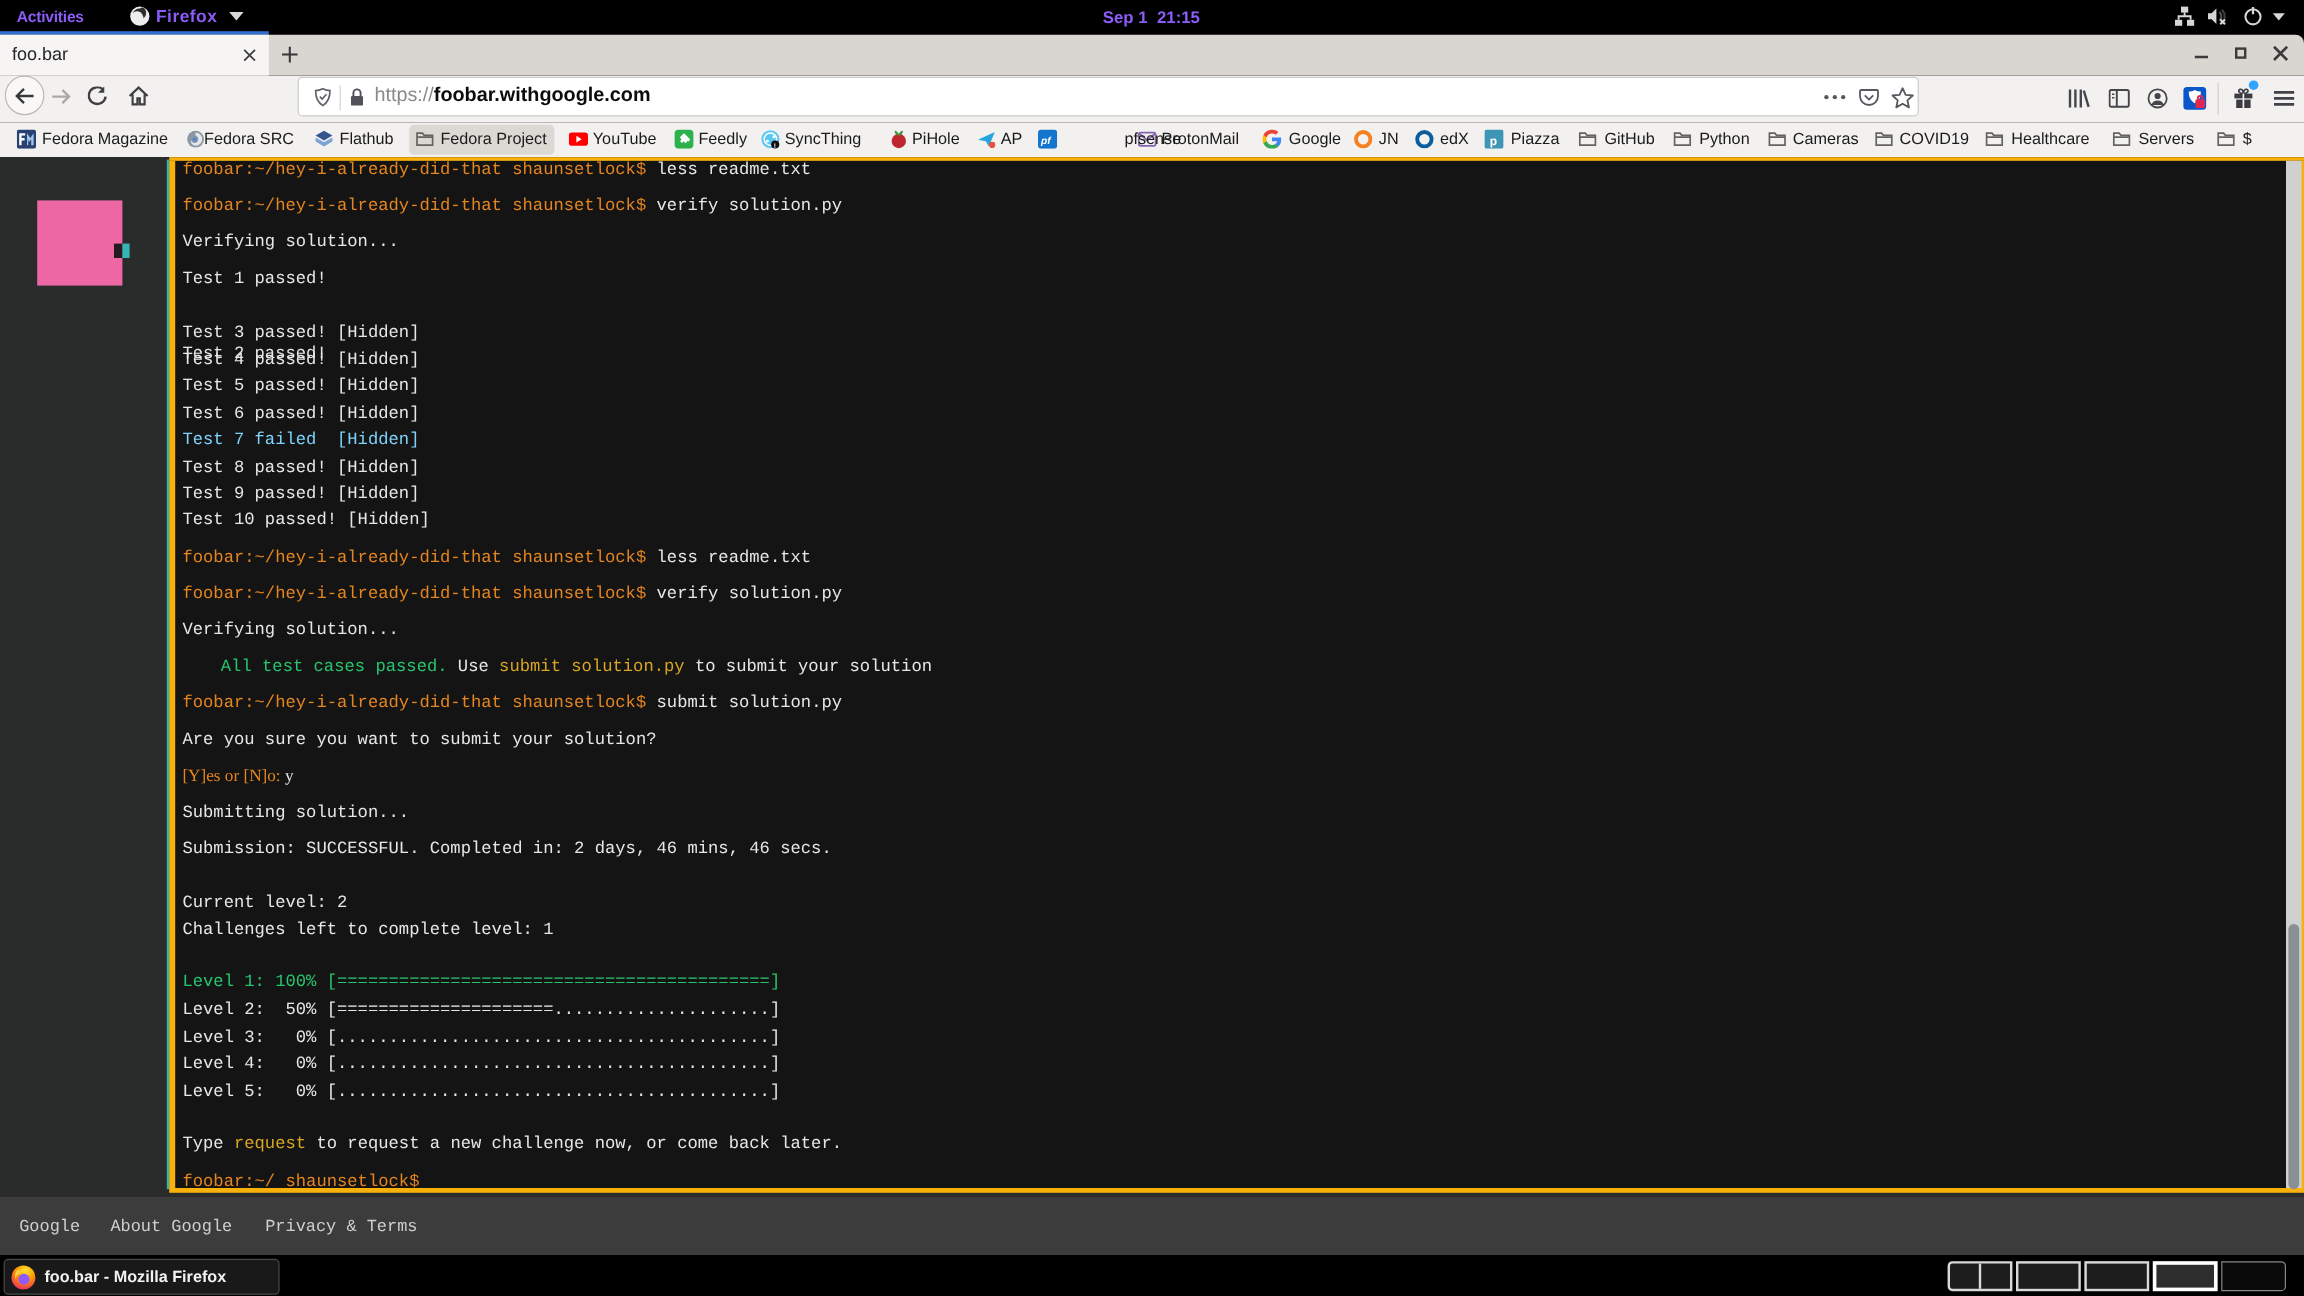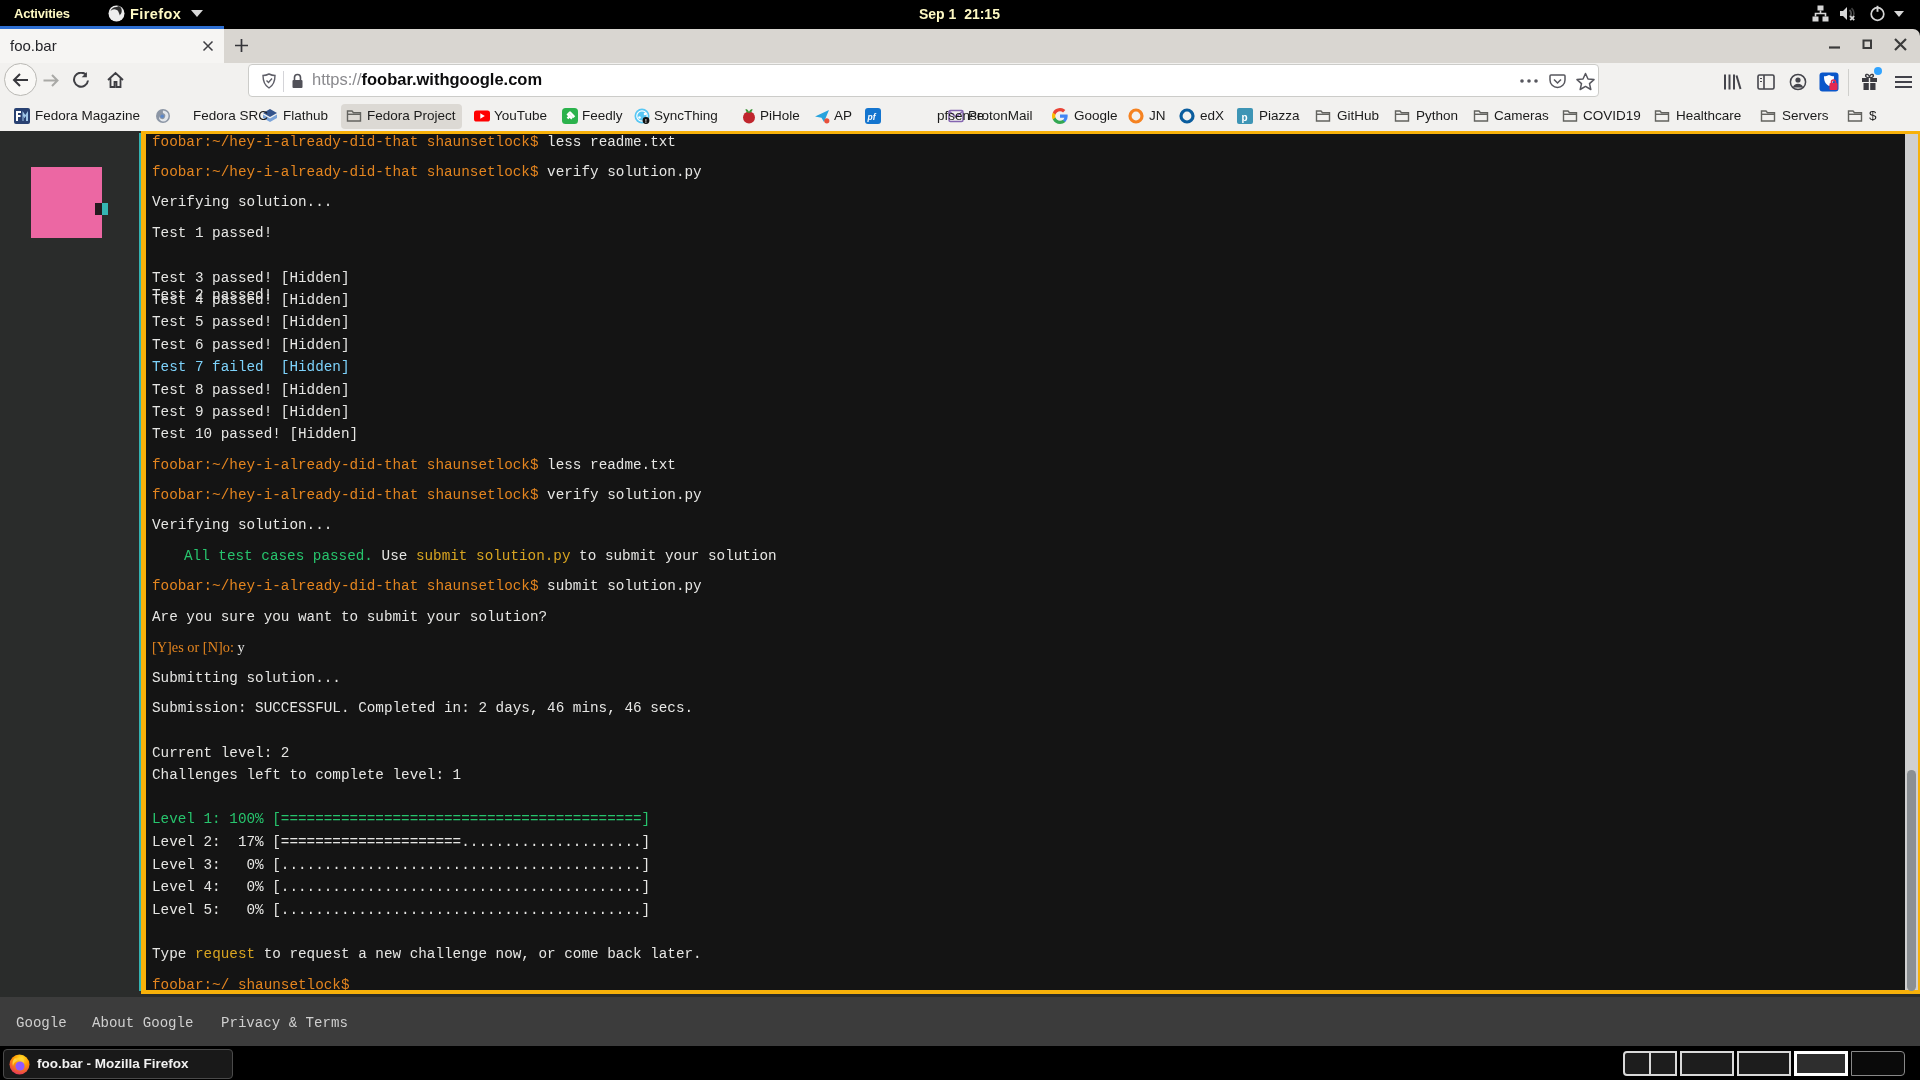--- a/index.html
+++ b/index.html
@@ -2,21 +2,21 @@
 <html><head>
 <meta charset="utf-8">
 <style>
 * { margin:0; padding:0; box-sizing:border-box; }
 html,body { width:1920px; height:1080px; overflow:hidden; background:#000; }
 body { font-family:"Liberation Sans", sans-serif; position:relative; }
 .abs { position:absolute; }
 
 
 #topbar { position:absolute; left:0; top:0; width:1920px; height:27px; background:#000; color:#e8e8e8; }
-#topbar .txt { position:absolute; font-size:13px; font-weight:700; color:#fef9c3; top:6px; letter-spacing:-0.2px; }
+#topbar .txt { position:absolute; font-size:13px; font-weight:700; color:#8b5cf6; top:6px; letter-spacing:-0.2px; }
 
 
 #tabline-blue { position:absolute; left:0; top:26px; width:224px; height:3px; background:#2e6fd2; }
 #tabbar { position:absolute; left:0; top:29px; width:1920px; height:34px; background:#d9d6d1; border-top-right-radius:7px; }
 #activetab { position:absolute; left:0; top:29px; width:224px; height:34px; background:#f6f5f3; }
 #activetab .title { position:absolute; left:10px; top:8px; font-size:15px; color:#25252a; }
 
 
 #navbar { position:absolute; left:0; top:63px; width:1920px; height:39px; background:#f2f1ef; }
 #urlbar { position:absolute; left:248px; top:64px; width:1351px; height:33px; background:#fff; border:1px solid #ccccc9; border-radius:4px; }
@@ -298,21 +298,21 @@
 <svg class="favicon" style="left:1760px;" viewBox="0 0 16 16">
     <path d="M1.5 3 h4.5 l1.5 1.8 h7 V13 h-13 z" fill="none" stroke="#63635f" stroke-width="1.4"></path>
     <path d="M1.5 6.3 h13" stroke="#63635f" stroke-width="1.4"></path>
   </svg>
 <svg class="favicon" style="left:1847px;" viewBox="0 0 16 16">
     <path d="M1.5 3 h4.5 l1.5 1.8 h7 V13 h-13 z" fill="none" stroke="#63635f" stroke-width="1.4"></path>
     <path d="M1.5 6.3 h13" stroke="#63635f" stroke-width="1.4"></path>
   </svg>
 
 <span class="bmlabel" style="left:35px;">Fedora Magazine</span>
-<span class="bmlabel" style="left:193px;">Fedora SRC</span>
+<span class="bmlabel" style="left:170px;">Fedora SRC</span>
 <span class="bmlabel" style="left:283px;">Flathub</span>
 <span class="bmlabel" style="left:367px;">Fedora Project</span>
 <span class="bmlabel" style="left:494px;">YouTube</span>
 <span class="bmlabel" style="left:582px;">Feedly</span>
 <span class="bmlabel" style="left:654px;">SyncThing</span>
 <span class="bmlabel" style="left:760px;">PiHole</span>
 <span class="bmlabel" style="left:834px;">AP</span>
 <span class="bmlabel" style="left:937px;text-align:right;">pfsense</span>
 <span class="bmlabel" style="left:968px;">ProtonMail</span>
 <span class="bmlabel" style="left:1074px;">Google</span>
@@ -359,21 +359,21 @@
 <div class="tl" style="top:514px;">Verifying solution...</div>
 <div class="tl" style="top:545px;margin-left:32px;"><span class="g">All test cases passed.</span> Use <span class="y">submit solution.py</span> to submit your solution</div>
 <div class="tl" style="top:575px;"><span class="o">foobar:~/hey-i-already-did-that shaunsetlock$</span> submit solution.py</div>
 <div class="tl" style="top:606px;">Are you sure you want to submit your solution?</div>
 <div class="tl" style="top:636px;font-family:Liberation Serif, serif;"><span class="o">[Y]es or [N]o:</span> y</div>
 <div class="tl" style="top:667px;">Submitting solution...</div>
 <div class="tl" style="top:697px;">Submission: SUCCESSFUL. Completed in: 2 days, 46 mins, 46 secs.</div>
 <div class="tl" style="top:742px;">Current level: 2</div>
 <div class="tl" style="top:764px;">Challenges left to complete level: 1</div>
 <div class="tl g" style="top:808px;">Level 1: 100% [==========================================]</div>
-<div class="tl" style="top:831px;">Level 2:  17% [=====================.....................]</div>
+<div class="tl" style="top:831px;">Level 2:  50% [=====================.....................]</div>
 <div class="tl" style="top:854px;">Level 3:   0% [..........................................]</div>
 <div class="tl" style="top:876px;">Level 4:   0% [..........................................]</div>
 <div class="tl" style="top:899px;">Level 5:   0% [..........................................]</div>
 <div class="tl" style="top:943px;">Type <span class="y">request</span> to request a new challenge now, or come back later.</div>
 <div class="tl" style="top:974px;"><span class="o">foobar:~/ shaunsetlock$</span></div>
 </div>
 
 <div id="footer">
   <span style="left:16px;">Google</span>
   <span style="left:92px;">About Google</span>

